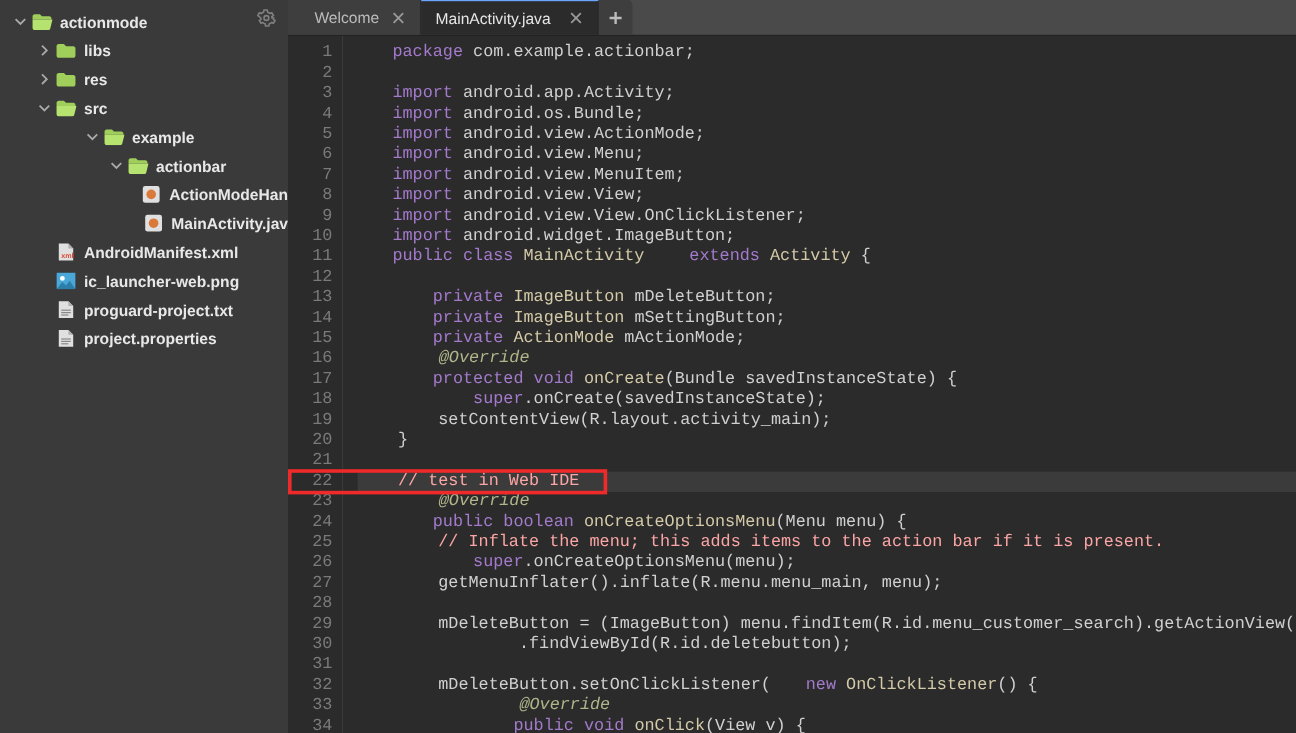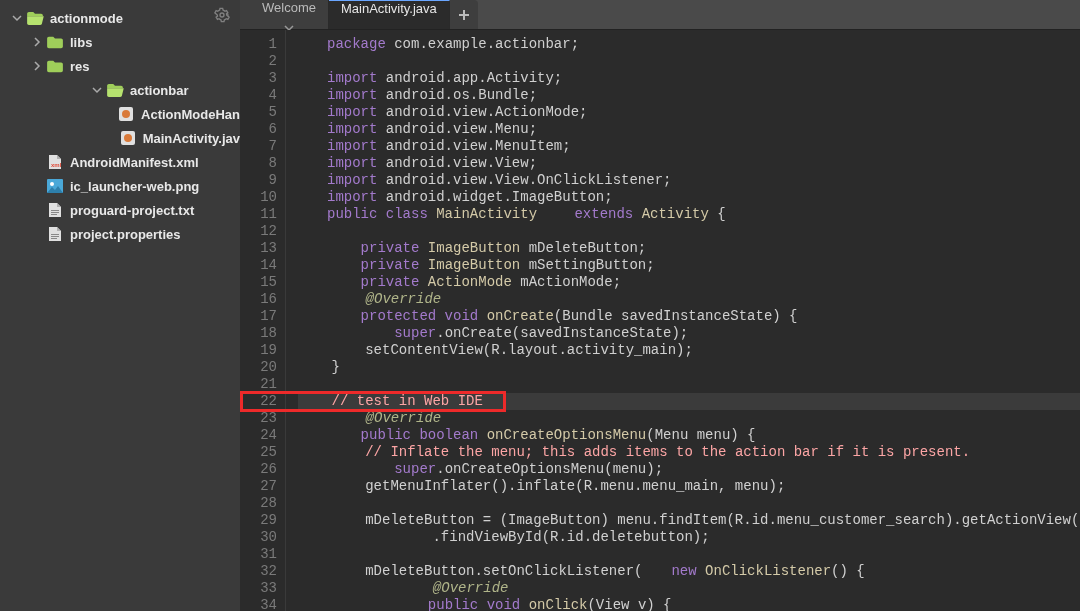--- a/index.html
+++ b/index.html
@@ -68,21 +68,20 @@
   .tab {
     display: flex;
     align-items: center;
     padding: 0 12px;
     gap: 10px;
     color: #bbb;
     background: #3e3e3e;
     border-right: 1px solid #2a2a2a;
     cursor: pointer;
     font-size: 13px;
-    flex-direction: column;
   }
   .tab.active {
     background: #2b2b2b;
     color: #e6e6e6;
     border-top: 1px solid #6aa6ff;
     gap: 15px;
   }
   .tab .close {
     width: 12px; height:12px;
     border-radius: 2px;
@@ -184,20 +183,50 @@
           <svg width="10" height="10" viewBox="0 0 10 10">
             <path d="M3 1l4 4-4 4" stroke="#aaa" stroke-width="1.5" fill="none"></path>
           </svg>
         </span>
         <span class="icon-slot">
           <svg width="18" height="14" viewBox="0 0 20 16">
             <path fill="#9fce5a" d="M1 4c0-1 1-2 2-2h5l2 2h7c1 0 2 1 2 2v7c0 1-1 2-2 2H3c-1 0-2-1-2-2z"></path>
           </svg>
         </span>
         <span class="lbl">res</span>
+      </div>
+      <div class="tree-item">
+        <span class="indent" style="width: 32px;"></span>
+        <span class="arrow">
+          <svg width="10" height="10" viewBox="0 0 10 10">
+            <path d="M1 3l4 4 4-4" stroke="#aaa" stroke-width="1.5" fill="none"></path>
+          </svg>
+        </span>
+        <span class="icon-slot">
+          <svg width="18" height="14" viewBox="0 0 20 16">
+            <path fill="#9fce5a" d="M1 3c0-1 1-2 2-2h5l2 2h7c1 0 2 1 2 2v1H1z"></path>
+            <path fill="#b6e26f" d="M1 6h19l-2 8c0 1-1 2-2 2H3c-1 0-2-1-2-2z"></path>
+          </svg>
+        </span>
+        <span class="lbl">src</span>
+      </div>
+      <div class="tree-item">
+        <span class="indent" style="width: 72px;"></span>
+        <span class="arrow">
+          <svg width="10" height="10" viewBox="0 0 10 10">
+            <path d="M1 3l4 4 4-4" stroke="#aaa" stroke-width="1.5" fill="none"></path>
+          </svg>
+        </span>
+        <span class="icon-slot">
+          <svg width="18" height="14" viewBox="0 0 20 16">
+            <path fill="#9fce5a" d="M1 3c0-1 1-2 2-2h5l2 2h7c1 0 2 1 2 2v1H1z"></path>
+            <path fill="#b6e26f" d="M1 6h19l-2 8c0 1-1 2-2 2H3c-1 0-2-1-2-2z"></path>
+          </svg>
+        </span>
+        <span class="lbl">example</span>
       </div>
       <div class="tree-item">
         <span class="indent" style="width: 92px;"></span>
         <span class="arrow">
           <svg width="10" height="10" viewBox="0 0 10 10">
             <path d="M1 3l4 4 4-4" stroke="#aaa" stroke-width="1.5" fill="none"></path>
           </svg>
         </span>
         <span class="icon-slot">
           <svg width="18" height="14" viewBox="0 0 20 16">

